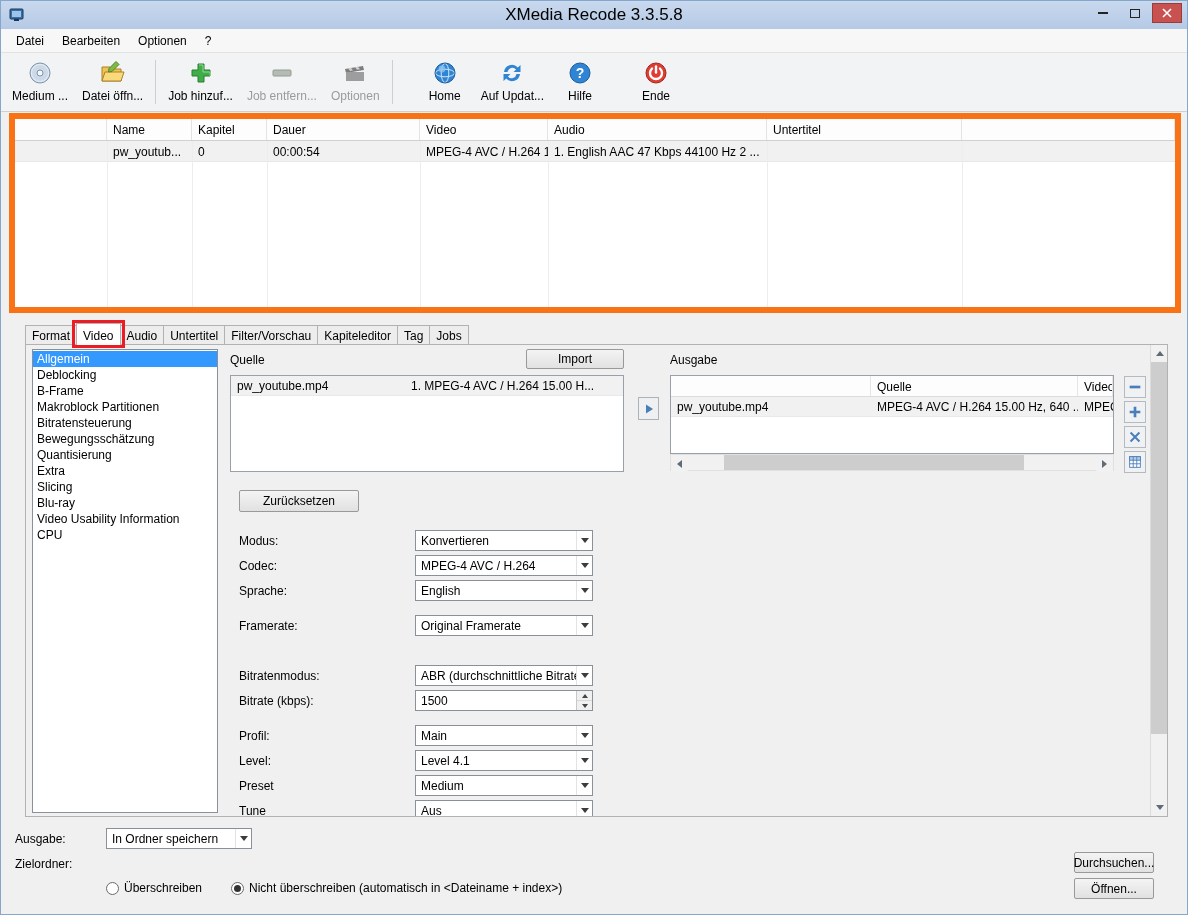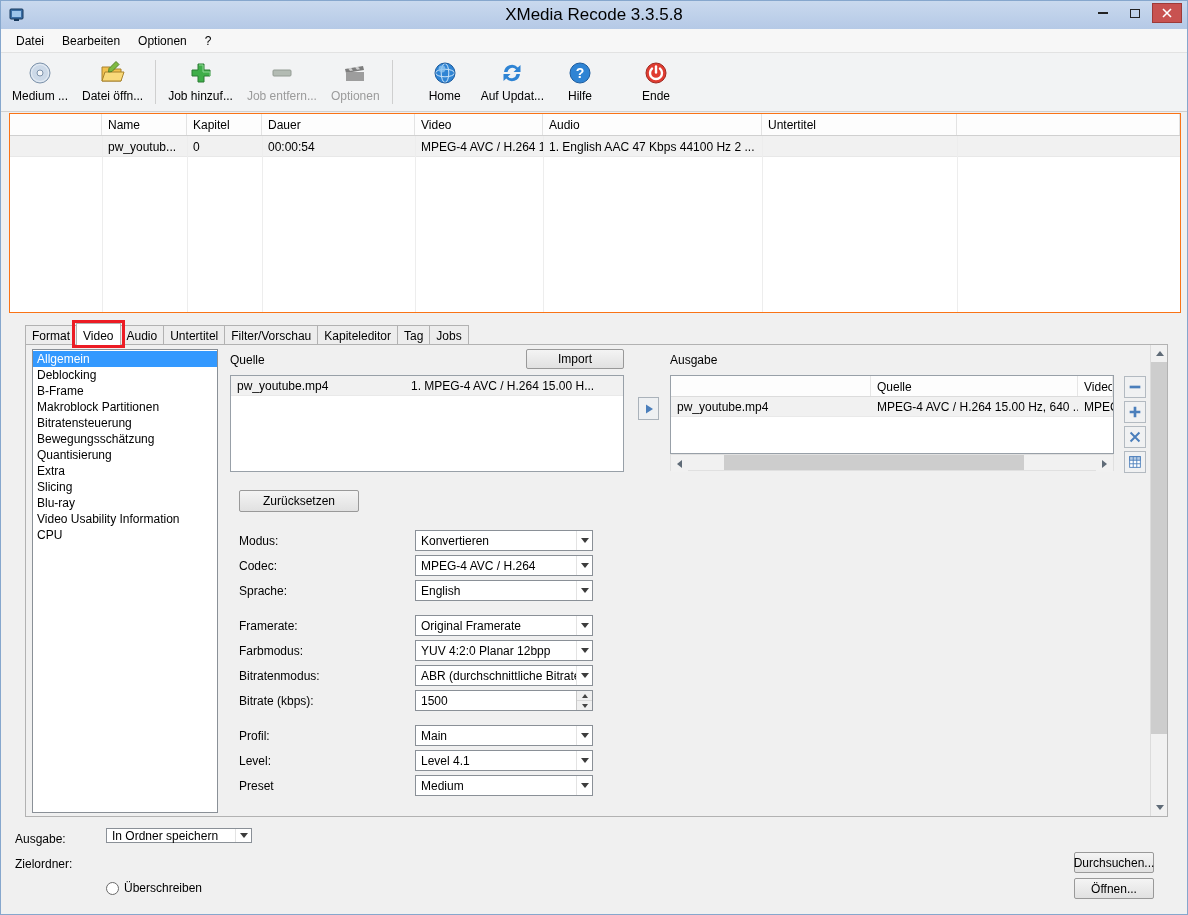--- a/index.html
+++ b/index.html
@@ -23,21 +23,21 @@
 
   
   .toolbar{position:absolute;left:0;top:52px;width:100%;height:59px;background:#f2f3f4;border-bottom:1px solid #d0d0d0;display:flex;align-items:flex-start;padding:5px 4px 0}
   .tbtn{display:flex;flex-direction:column;align-items:center;min-width:58px;padding:2px 7px;gap:3px}
   .tbtn .lbl{font-size:12px;white-space:nowrap}
   .tbtn.disabled .lbl{color:#9b9b9b}
   .tsep{width:1px;height:44px;background:#cfcfcf;margin:2px 5px}
   .tgap{width:18px}
 
   
-  .joblist{position:absolute;left:8px;top:112px;width:1172px;height:200px;background:#fff;border:1px solid #f97316}
+  .joblist{position:absolute;left:8px;top:112px;width:1172px;height:200px;background:#fff;border:6px solid #f97316}
   .jl-grid{display:grid;grid-template-columns:92px 85px 75px 153px 128px 219px 195px 1fr}
   .jl-header{height:22px;border-bottom:1px solid #d0d0d0;background:#fdfdfd}
   .jl-header>div{padding:4px 0 0 6px;border-right:1px solid #e3e3e3;overflow:hidden;white-space:nowrap}
   .jl-row{height:21px;background:#f1f1f1;border-bottom:1px solid #e8e8e8}
   .jl-row>div{padding:4px 0 0 6px;overflow:hidden;white-space:nowrap}
   .jl-lines{position:absolute;top:22px;bottom:0;left:0;right:0;pointer-events:none}
   .jl-lines i{position:absolute;top:0;bottom:0;width:1px;background:#ededed}
 
   
   .tabstrip{position:absolute;left:24px;top:322px;height:22px;display:flex;align-items:center;z-index:3}
@@ -92,21 +92,21 @@
   .carrow{width:16px;display:flex;align-items:center;justify-content:center;height:100%;border-left:1px solid #e3e3e3}
   .arrow-down{width:0;height:0;border-left:4px solid transparent;border-right:4px solid transparent;border-top:5px solid #3c3c3c}
   .spin{position:absolute;left:389px;width:178px;height:21px;background:#fff;border:1px solid #8a9097;display:flex}
   .spin-input{flex:1;border:none;outline:none;padding-left:5px;font:inherit;background:#fff;min-width:0}
   .spin-btns{width:16px;display:flex;flex-direction:column;border-left:1px solid #c8c8c8}
   .spin-b{flex:1;display:flex;align-items:center;justify-content:center;background:#f0f0f0;border-bottom:1px solid #d8d8d8}
   .spin-b:last-child{border-bottom:none}
 
   
   .blabel{position:absolute;white-space:nowrap}
-  .bcombo{position:absolute;left:105px;top:827px;width:146px;height:15px}
+  .bcombo{position:absolute;left:105px;top:827px;width:146px;height:21px}
   .bcombo .combo{position:static;width:100%;height:100%}
   .text-input{position:absolute;left:105px;top:851px;width:955px;height:21px;border:1px solid #8a9097;background:#fff;font:inherit;padding-left:5px;outline:none}
   .b-btn{position:absolute;width:80px;height:21px}
   .radio-group{position:absolute;top:880px;display:flex;align-items:center;gap:5px;white-space:nowrap}
   .radio{width:13px;height:13px;border:1px solid #6a6a6a;border-radius:50%;background:#fff;display:inline-flex;align-items:center;justify-content:center;flex:none}
   .radio.checked::after{content:"";width:7px;height:7px;border-radius:50%;background:#333}
 </style>
 </head>
 <body>
 
@@ -379,29 +379,20 @@
     </div>
     <div class="frow" style="top:270px">
       <span class="flabel">Framerate:</span>
       <div class="combo">
         <span class="ctext">Original Framerate</span>
         <span class="carrow">
             <i class="arrow-down"></i>
           </span>
       </div>
     </div>
-    <div class="frow" style="top:295px">
-      <span class="flabel">Farbmodus:</span>
-      <div class="combo">
-        <span class="ctext">YUV 4:2:0 Planar 12bpp</span>
-        <span class="carrow">
-            <i class="arrow-down"></i>
-          </span>
-      </div>
-    </div>
     <div class="frow" style="top:320px">
       <span class="flabel">Bitratenmodus:</span>
       <div class="combo">
         <span class="ctext">ABR (durchschnittliche Bitrate)</span>
         <span class="carrow">
             <i class="arrow-down"></i>
           </span>
       </div>
     </div>
     <div class="frow" style="top:345px">
@@ -438,20 +429,29 @@
     </div>
     <div class="frow" style="top:430px">
       <span class="flabel">Preset</span>
       <div class="combo">
         <span class="ctext">Medium</span>
         <span class="carrow">
             <i class="arrow-down"></i>
           </span>
       </div>
     </div>
+    <div class="frow" style="top:455px">
+      <span class="flabel">Tune</span>
+      <div class="combo">
+        <span class="ctext">Aus</span>
+        <span class="carrow">
+            <i class="arrow-down"></i>
+          </span>
+      </div>
+    </div>
 
     <div class="scroll-v">
       <div class="vs-btn">
           <i class="tri-up"></i>
         </div>
       <div class="vs-track">
         <div class="thumb-v"></div>
       </div>
       <div class="vs-btn">
           <i class="tri-down"></i>
@@ -469,15 +469,19 @@
     </div>
   </div>
 
   <div class="blabel" style="left:14px;top:856px">Zielordner:</div>
   <div class="btn b-btn" style="left:1073px;top:851px">Durchsuchen...</div>
 
   <div class="radio-group" style="left:105px">
     <span class="radio"></span>
     <span>Überschreiben</span>
   </div>
+  <div class="radio-group" style="left:230px">
+    <span class="radio checked"></span>
+    <span>Nicht überschreiben (automatisch in &lt;Dateiname + index&gt;)</span>
+  </div>
   <div class="btn b-btn" style="left:1073px;top:877px">Öffnen...</div>
 
 </div>
 
 </body></html>

